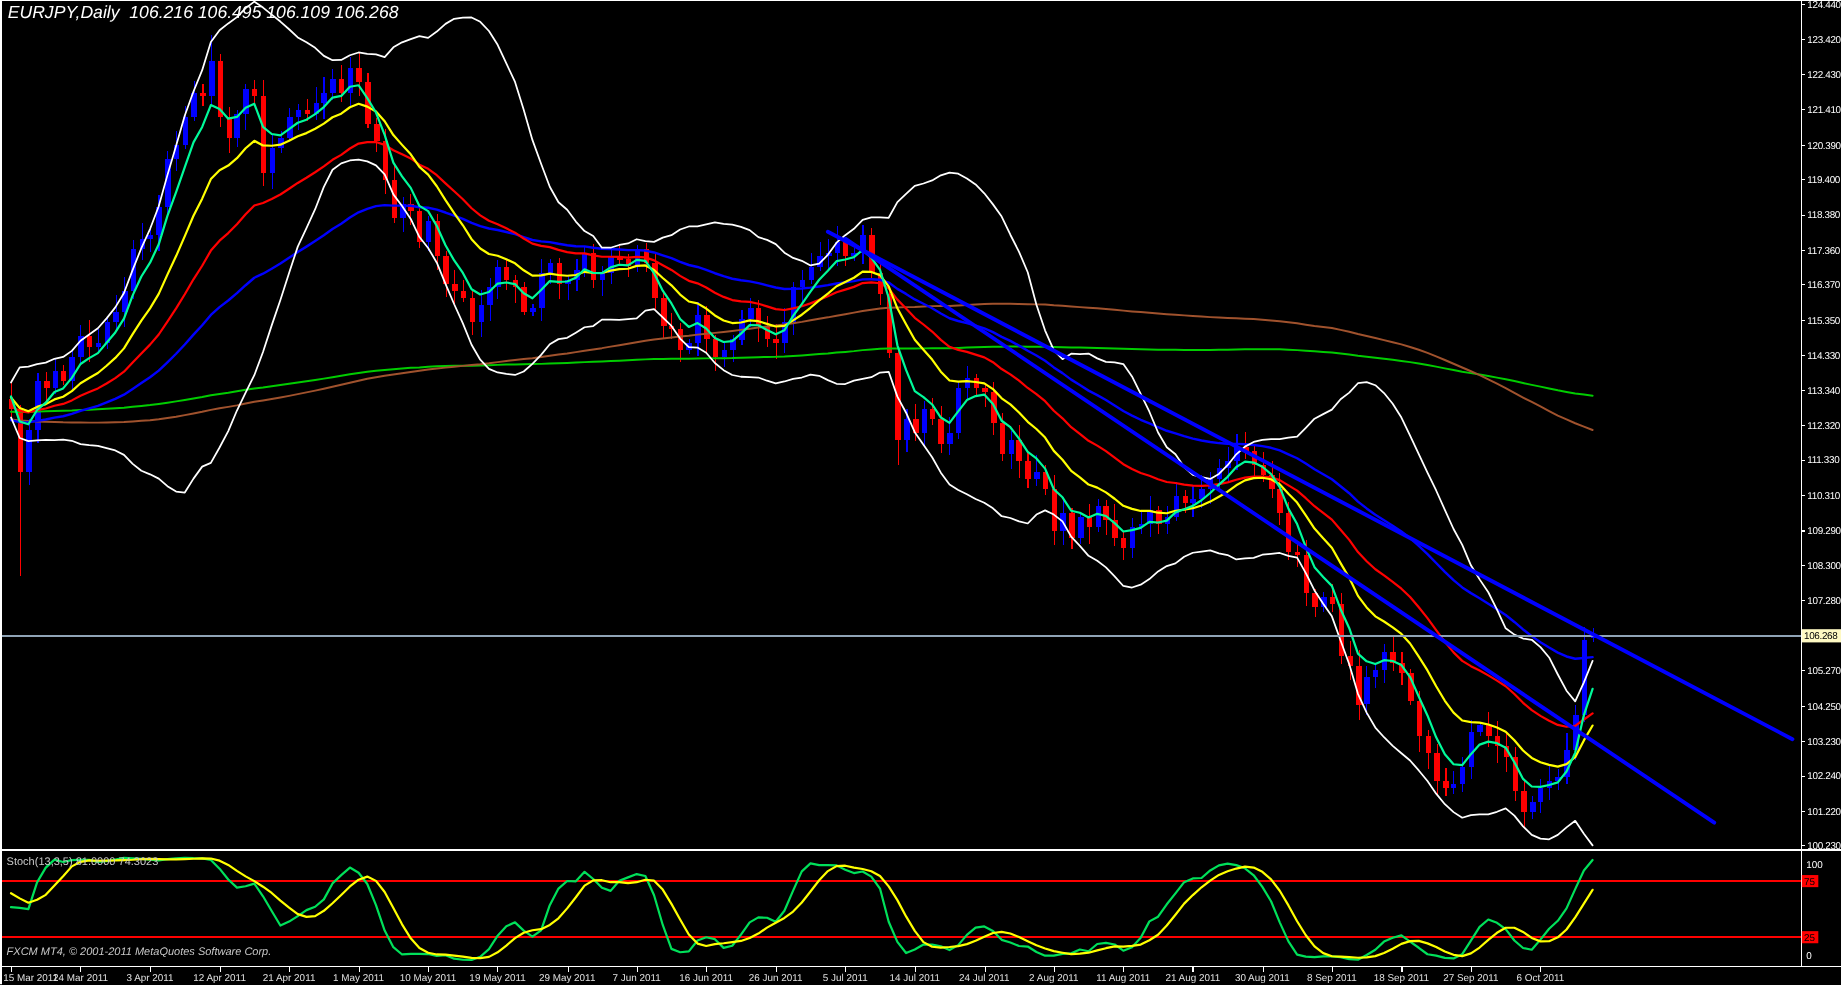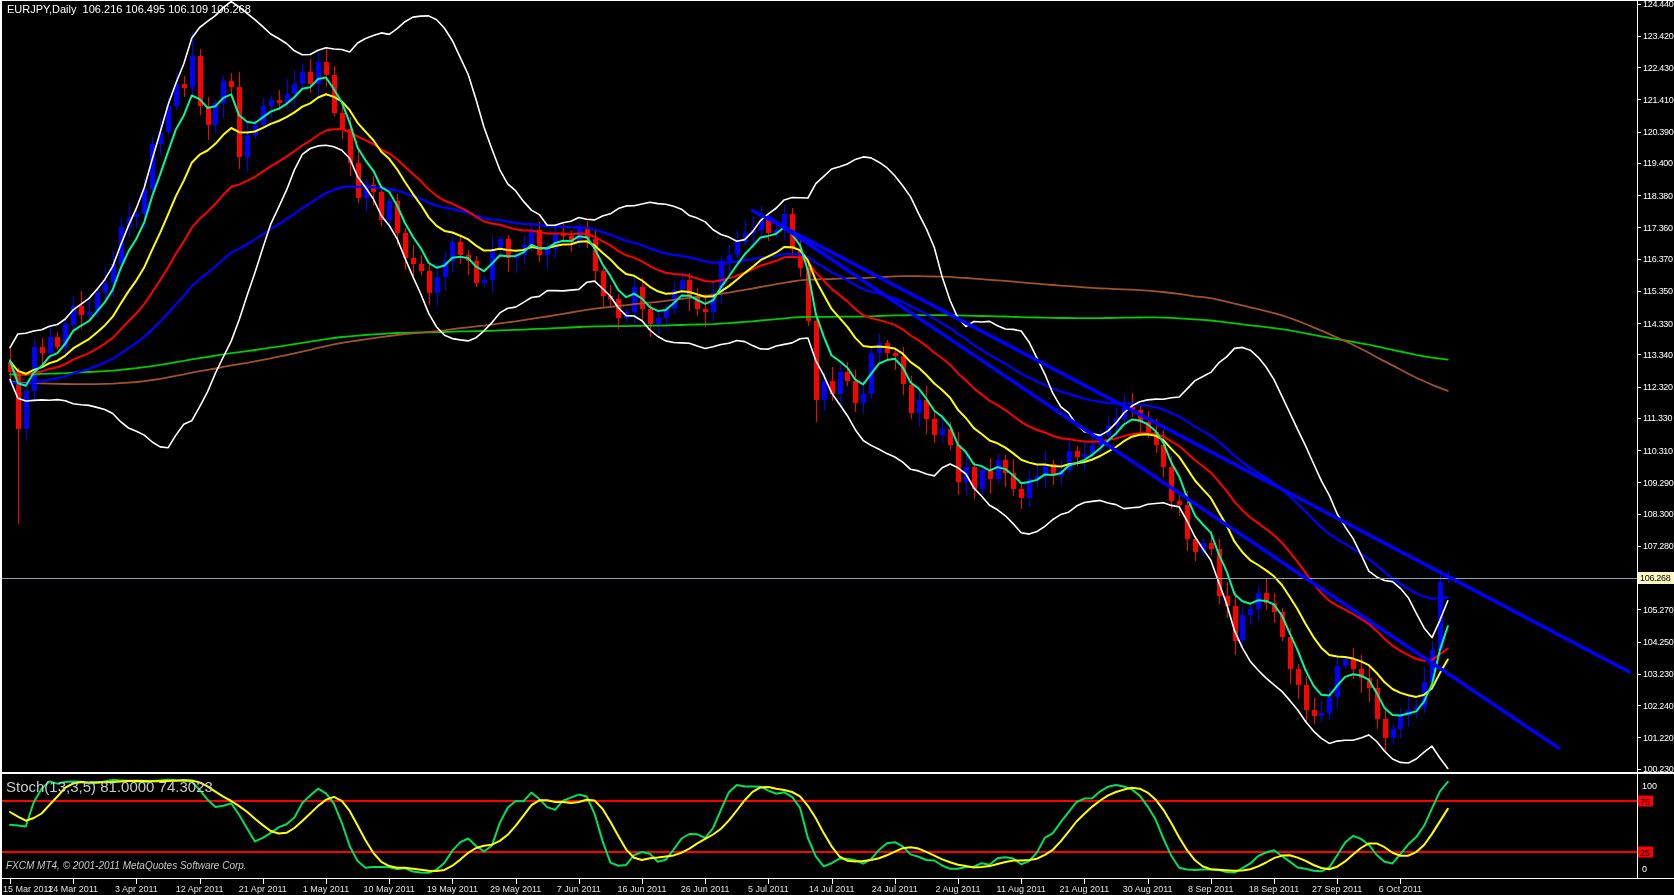--- a/index.html
+++ b/index.html
@@ -1,21 +1,21 @@
 <!DOCTYPE html>
 <html><head>
 <meta charset="utf-8">
 <style>
   html,body{margin:0;padding:0;background:#000;}
   #root{position:relative;width:1674px;height:895px;background:#000;overflow:hidden;
         font-family:"Liberation Sans",sans-serif;}
   #chart-svg{position:absolute;left:0;top:0;}
   .ovl{position:absolute;white-space:pre;}
-  #title{left:7px;top:3px;font-size:11px;color:#ffffff;}
-  #stoch-label{left:6px;top:778px;font-size:15px;color:#c8c8c8;}
+  #title{left:7px;top:3px;font-size:16px;color:#ffffff;font-style:italic;}
+  #stoch-label{left:6px;top:778px;font-size:10px;color:#c8c8c8;}
   #copyright{left:6px;top:860px;font-size:10px;color:#c8c8c8;font-style:italic;}
   #price-box{left:1638px;top:572px;width:60px;height:12px;background:#fef9c3;color:#000000;
              font-size:9px;line-height:12px;letter-spacing:-0.3px;padding-left:2px;box-sizing:border-box;}
   #price-axis-hit{left:1638px;top:0;width:36px;height:879px;}
   #time-axis-hit{left:0;top:880px;width:1674px;height:15px;}
   svg text{font-family:"Liberation Sans",sans-serif;}
 </style>
 </head>
 <body>
 

